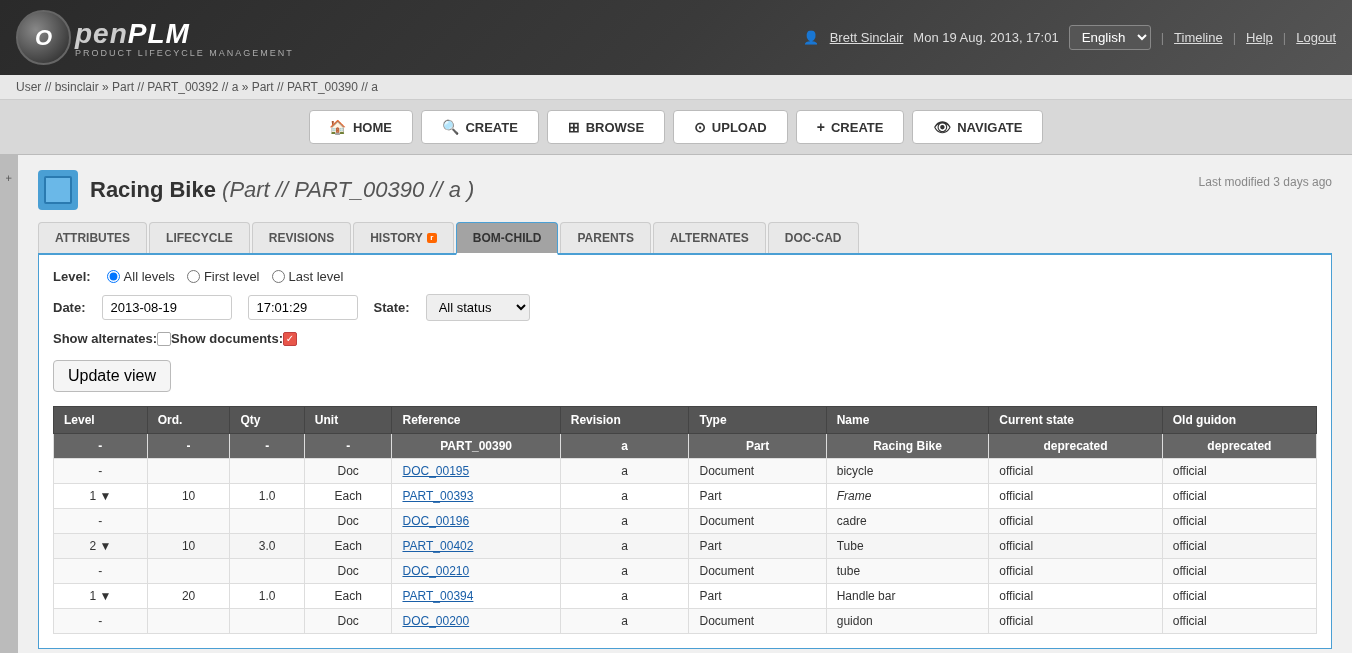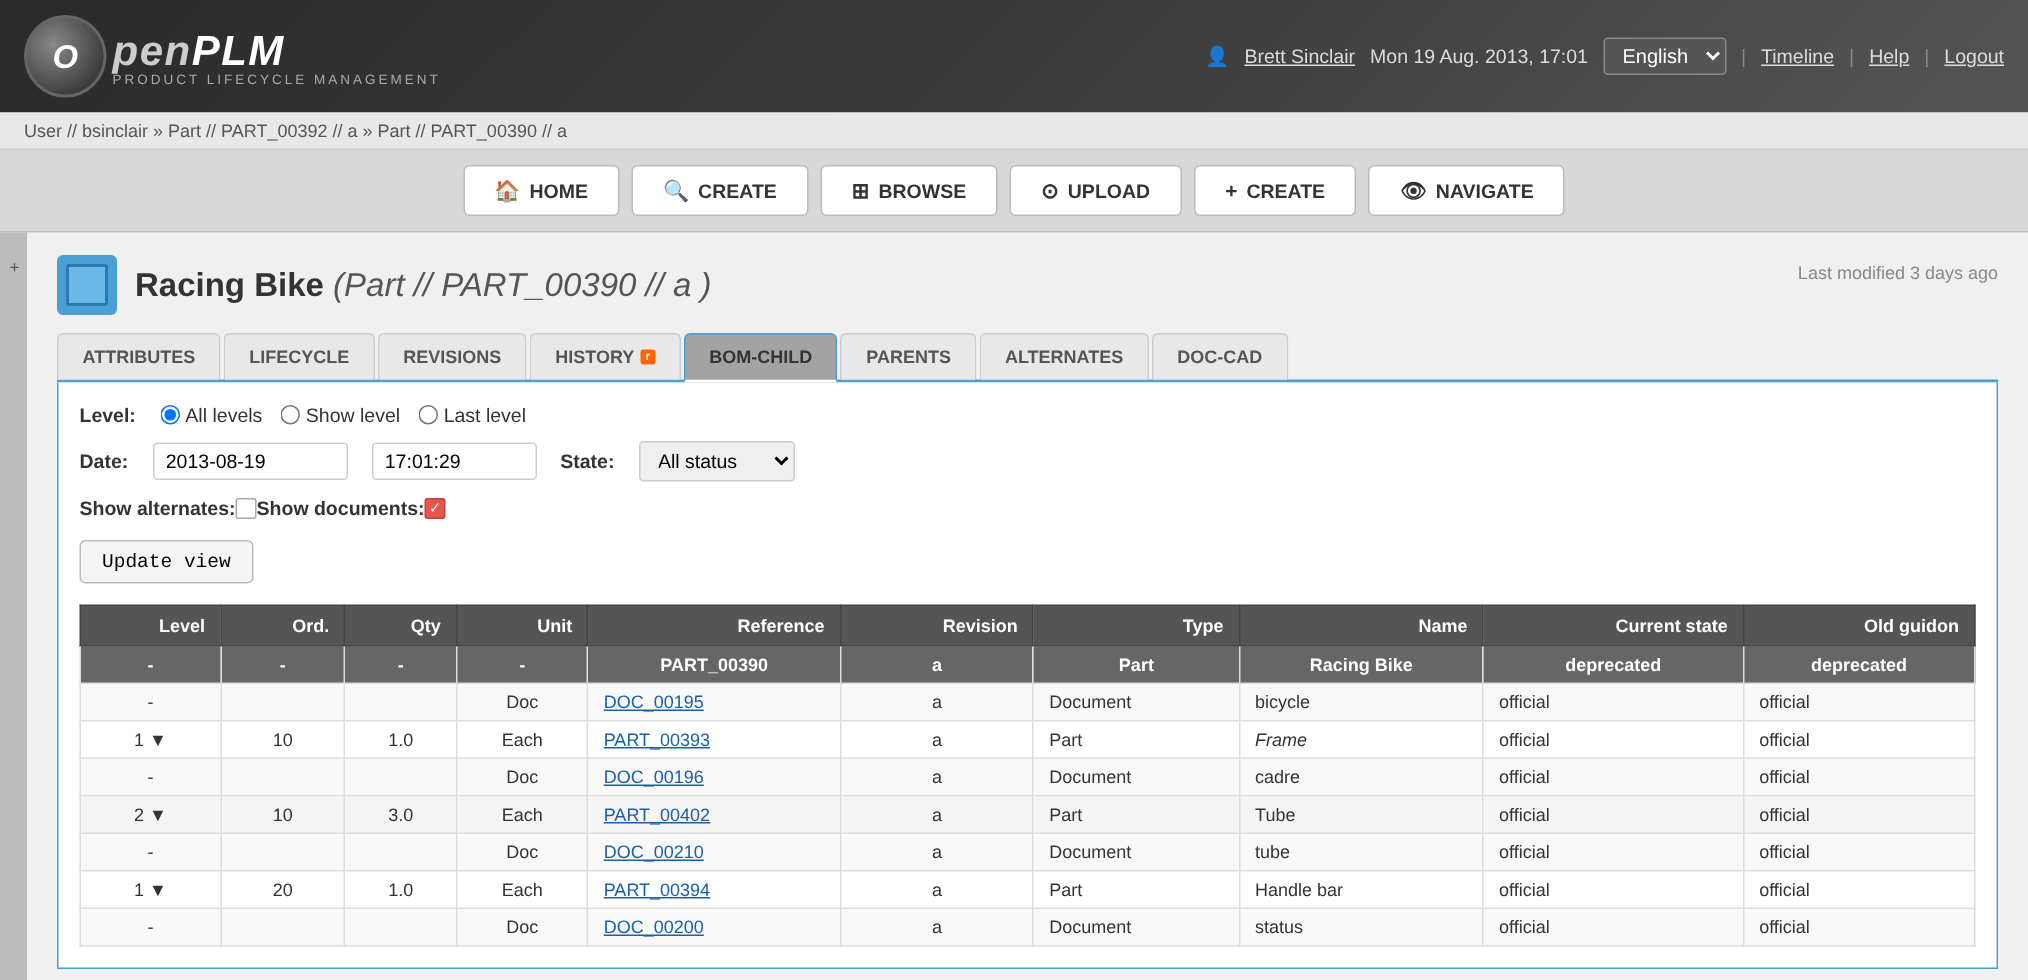--- a/index.html
+++ b/index.html
@@ -294,35 +294,34 @@
       display: flex;
       gap: 8px;
       margin-bottom: 14px;
     }
     .action-btn {
       background: #f5f5f5;
       border: 1px solid #bbb;
       border-radius: 4px;
       padding: 6px 14px;
       cursor: pointer;
-      font-size: 13px;
-      font-family: Liberation Mono, monospace;
+      font-size: 16px;
     }
 
     
     .bom-table {
       width: 100%;
       border-collapse: collapse;
       font-size: 12px;
     }
     .bom-table th {
       background: #555;
       color: #fff;
       padding: 6px 10px;
-      text-align: right;
+      text-align: left;
       font-weight: bold;
       border: 1px solid #444;
     }
     .bom-table td {
       padding: 5px 10px;
       border: 1px solid #ddd;
       text-align: left;
     }
     .bom-table tr.header-row td {
       background: #666;
@@ -449,21 +448,21 @@
 
       <div class="filter-row">
         <span class="filter-label">Level:</span>
         <div class="radio-group">
           <label class="radio-item">
             <input type="radio" name="level" checked="" style="">
             <span>All levels</span>
           </label>
           <label class="radio-item">
             <input type="radio" name="level" style="">
-            <span>Show level</span>
+            <span>First level</span>
           </label>
           <label class="radio-item">
             <input type="radio" name="level" style="">
             <span>Last level</span>
           </label>
         </div>
       </div>
 
       <div class="filter-row2">
         <span class="filter-label">Date:</span>
@@ -591,21 +590,21 @@
               <td style="background: rgb(255, 255, 255);">official</td>
             </tr>
             <tr>
               <td class="center" style="background: rgb(249, 249, 249);">-</td>
               <td class="center" style="background: rgb(249, 249, 249);"></td>
               <td class="center" style="background: rgb(249, 249, 249);"></td>
               <td class="center" style="background: rgb(249, 249, 249);">Doc</td>
               <td style="background: rgb(249, 249, 249);"><span class="bom-link">DOC_00200</span></td>
               <td class="center" style="background: rgb(249, 249, 249);">a</td>
               <td style="background: rgb(249, 249, 249);">Document</td>
-              <td style="background: rgb(249, 249, 249);">status</td>
+              <td style="background: rgb(249, 249, 249);">guidon</td>
               <td style="background: rgb(249, 249, 249);">official</td>
               <td style="background: rgb(249, 249, 249);">official</td>
             </tr>
           </tbody>
       </table>
     </div>
   </div>
 </div>
 
 </body></html>

